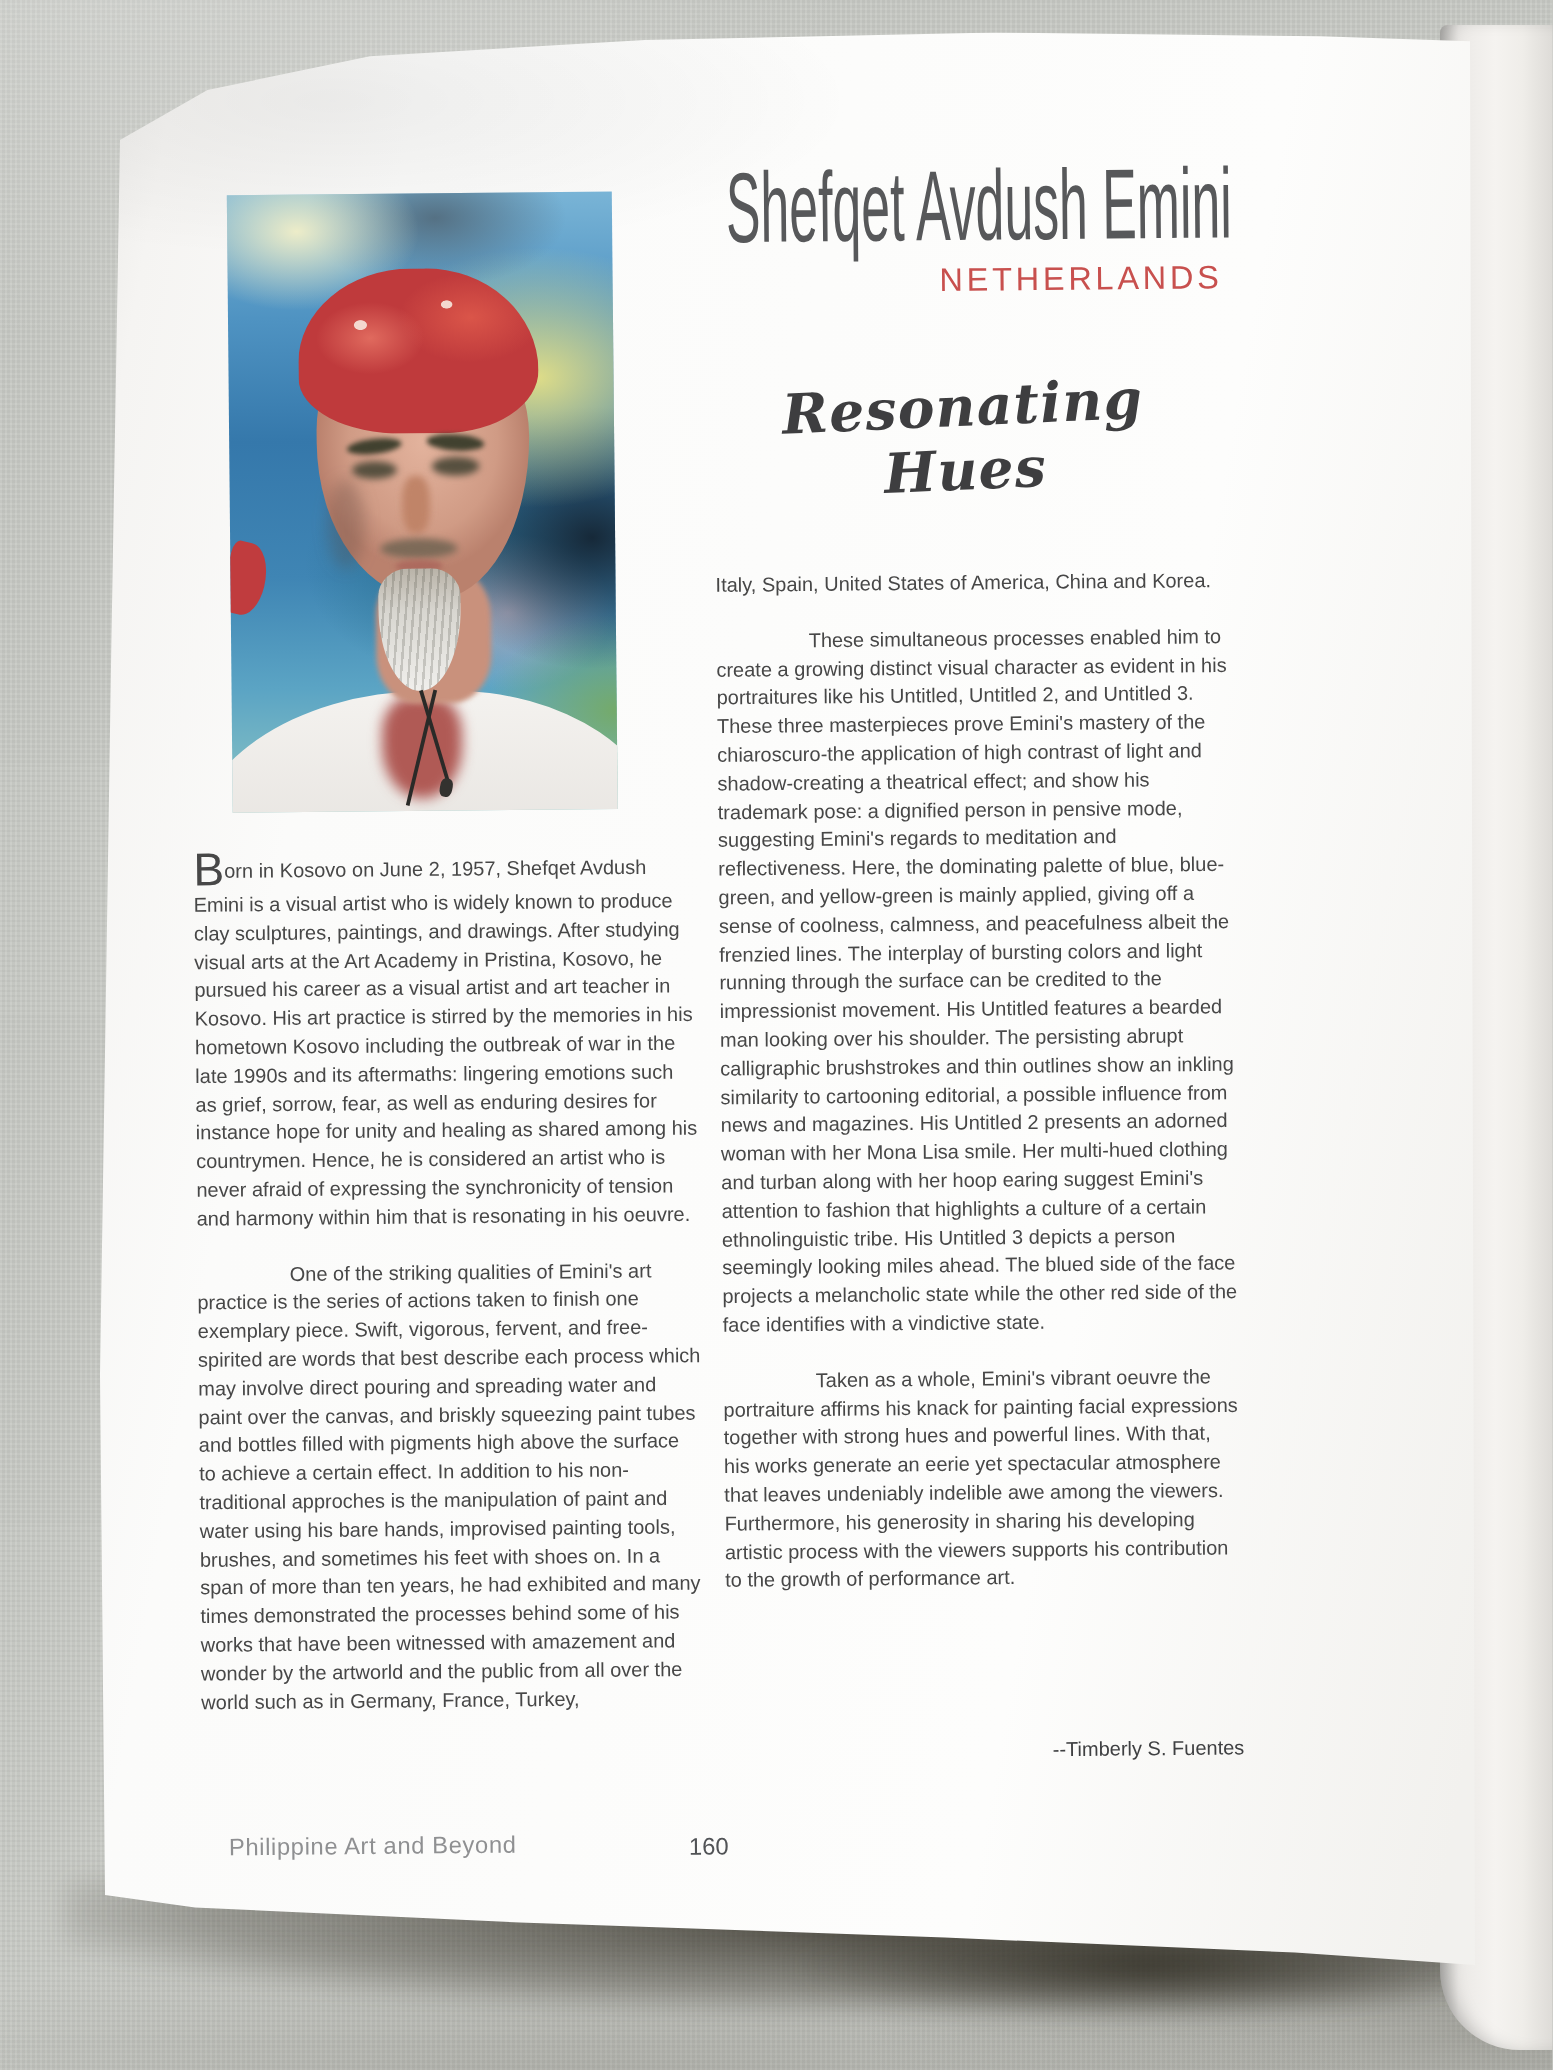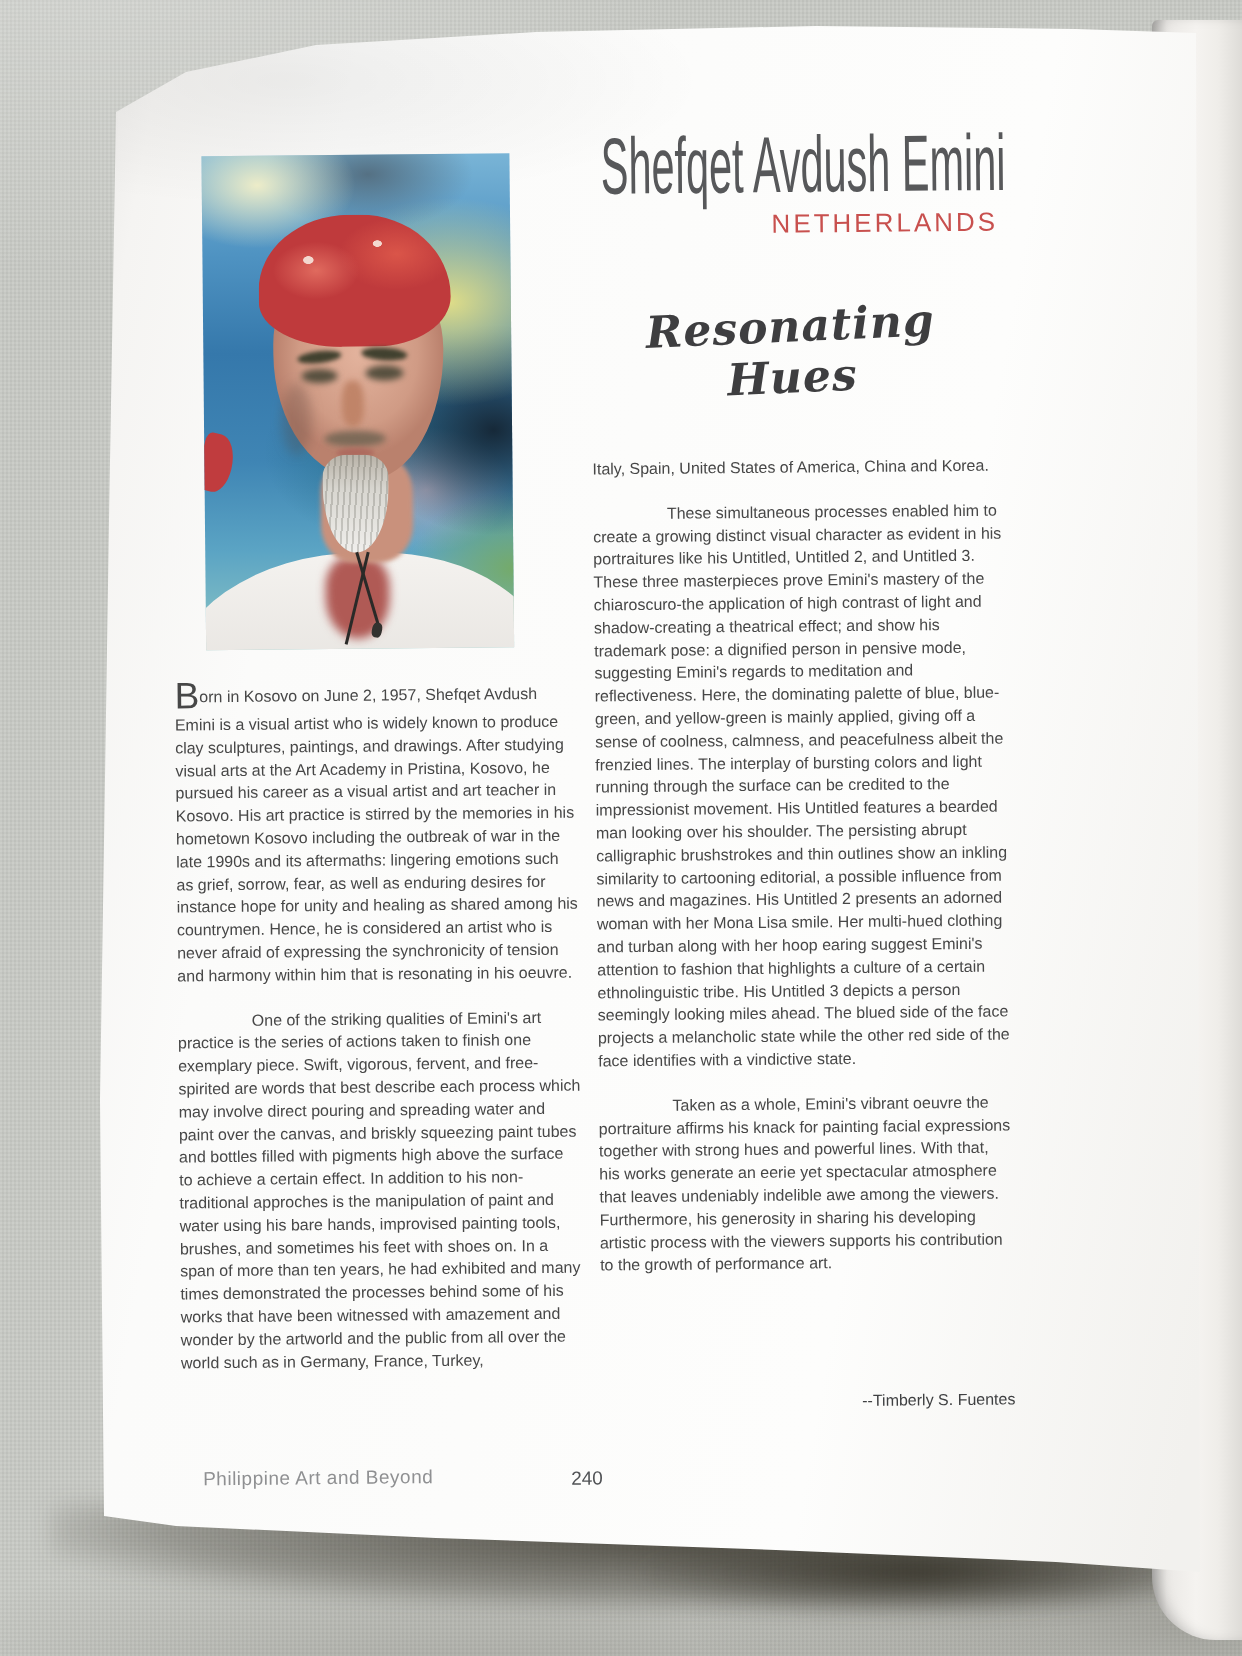--- a/index.html
+++ b/index.html
@@ -31,21 +31,21 @@
   }
   
   .right-stack{
     position:absolute;left:1152px;top:20px;width:92px;height:1620px;
     background:linear-gradient(90deg,#cbcac7 0%,#ebe9e6 16%,#f5f3f0 48%,#efede9 72%,#dcdad6 100%);
     border-radius:6px 0 0 64px;
     box-shadow:inset 12px 0 16px -8px rgba(0,0,0,0.28);
   }
   
   .page{
-    position:absolute;left:84px;top:18px;width:1120px;height:1566px;
+    position:absolute;left:64px;top:18px;width:1120px;height:1566px;
     background:
       radial-gradient(600px 180px at 18% 4%, rgba(0,0,0,0.06), transparent 70%),
       linear-gradient(100deg,#e9e8e6 0%,#f5f4f2 6%,#fbfbfa 20%,#fdfdfc 70%,#f2f1ee 97%);
     clip-path:polygon(32px 94px,102px 54px,232px 27px,452px 14px,732px 8px,992px 11px,1112px 15px,
       1116px 1554px,972px 1544px,692px 1532px,352px 1520px,92px 1508px,20px 1498px,16px 1082px,25px 502px);
   }
   .page-content{position:absolute;inset:0;transform:rotate(-0.55deg);transform-origin:560px 820px;}
 
   
   .photo{
@@ -171,16 +171,16 @@
 
     <div class="col col-right">
       <p>Italy, Spain, United States of America, China and Korea.</p>
       <p class="indent">These simultaneous processes enabled him to create a growing distinct visual character as evident in his portraitures like his Untitled, Untitled 2, and Untitled 3. These three masterpieces prove Emini's mastery of the chiaroscuro-the application of high contrast of light and shadow-creating a theatrical effect; and show his trademark pose: a dignified person in pensive mode, suggesting Emini's regards to meditation and reflectiveness. Here, the dominating palette of blue, blue-green, and yellow-green is mainly applied, giving off a sense of coolness, calmness, and peacefulness albeit the frenzied lines. The interplay of bursting colors and light running through the surface can be credited to the impressionist movement. His Untitled features a bearded man looking over his shoulder. The persisting abrupt calligraphic brushstrokes and thin outlines show an inkling similarity to cartooning editorial, a possible influence from news and magazines. His Untitled 2 presents an adorned woman with her Mona Lisa smile. Her multi-hued clothing and turban along with her hoop earing suggest Emini's attention to fashion that highlights a culture of a certain ethnolinguistic tribe. His Untitled 3 depicts a person seemingly looking miles ahead. The blued side of the face projects a melancholic state while the other red side of the face identifies with a vindictive state.</p>
       <p class="indent">Taken as a whole, Emini's vibrant oeuvre the portraiture affirms his knack for painting facial expressions together with strong hues and powerful lines. With that, his works generate an eerie yet spectacular atmosphere that leaves undeniably indelible awe among the viewers. Furthermore, his generosity in sharing his developing artistic process with the viewers supports his contribution to the growth of performance art.</p>
     </div>
 
     <div class="byline">--Timberly S. Fuentes</div>
 
     <div class="footer-title">Philippine Art and Beyond</div>
-    <div class="footer-page">240</div>
+    <div class="footer-page">160</div>
 
   </div>
 </div>
 
 </body></html>

